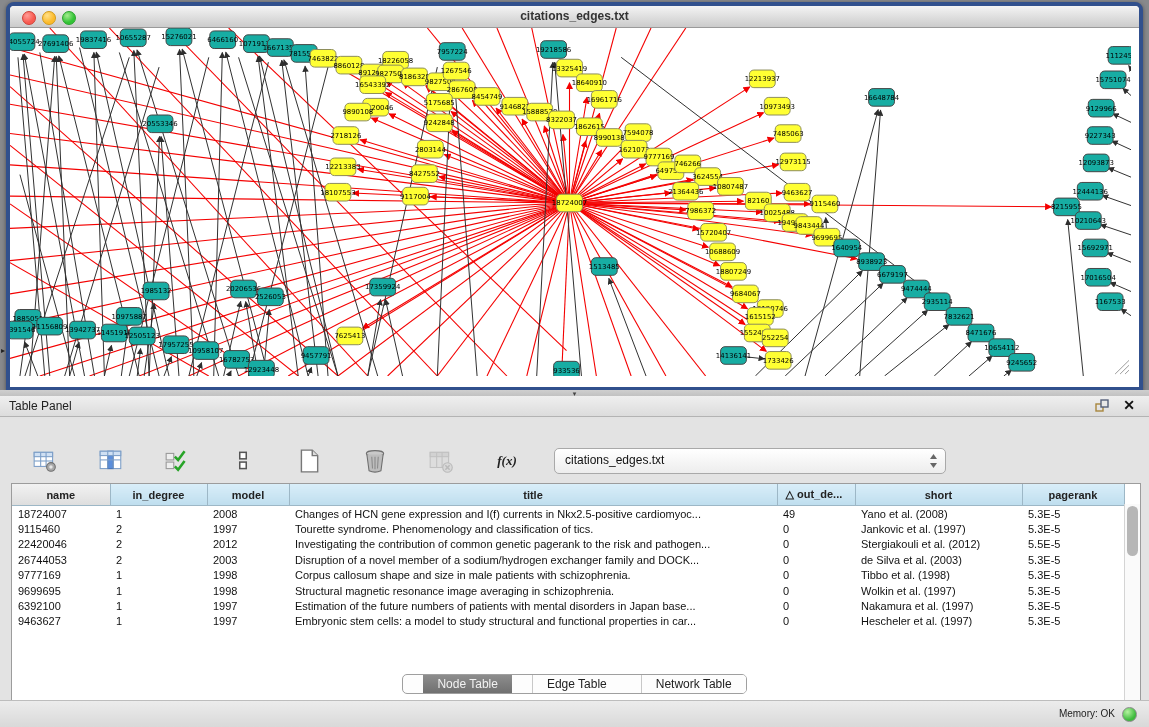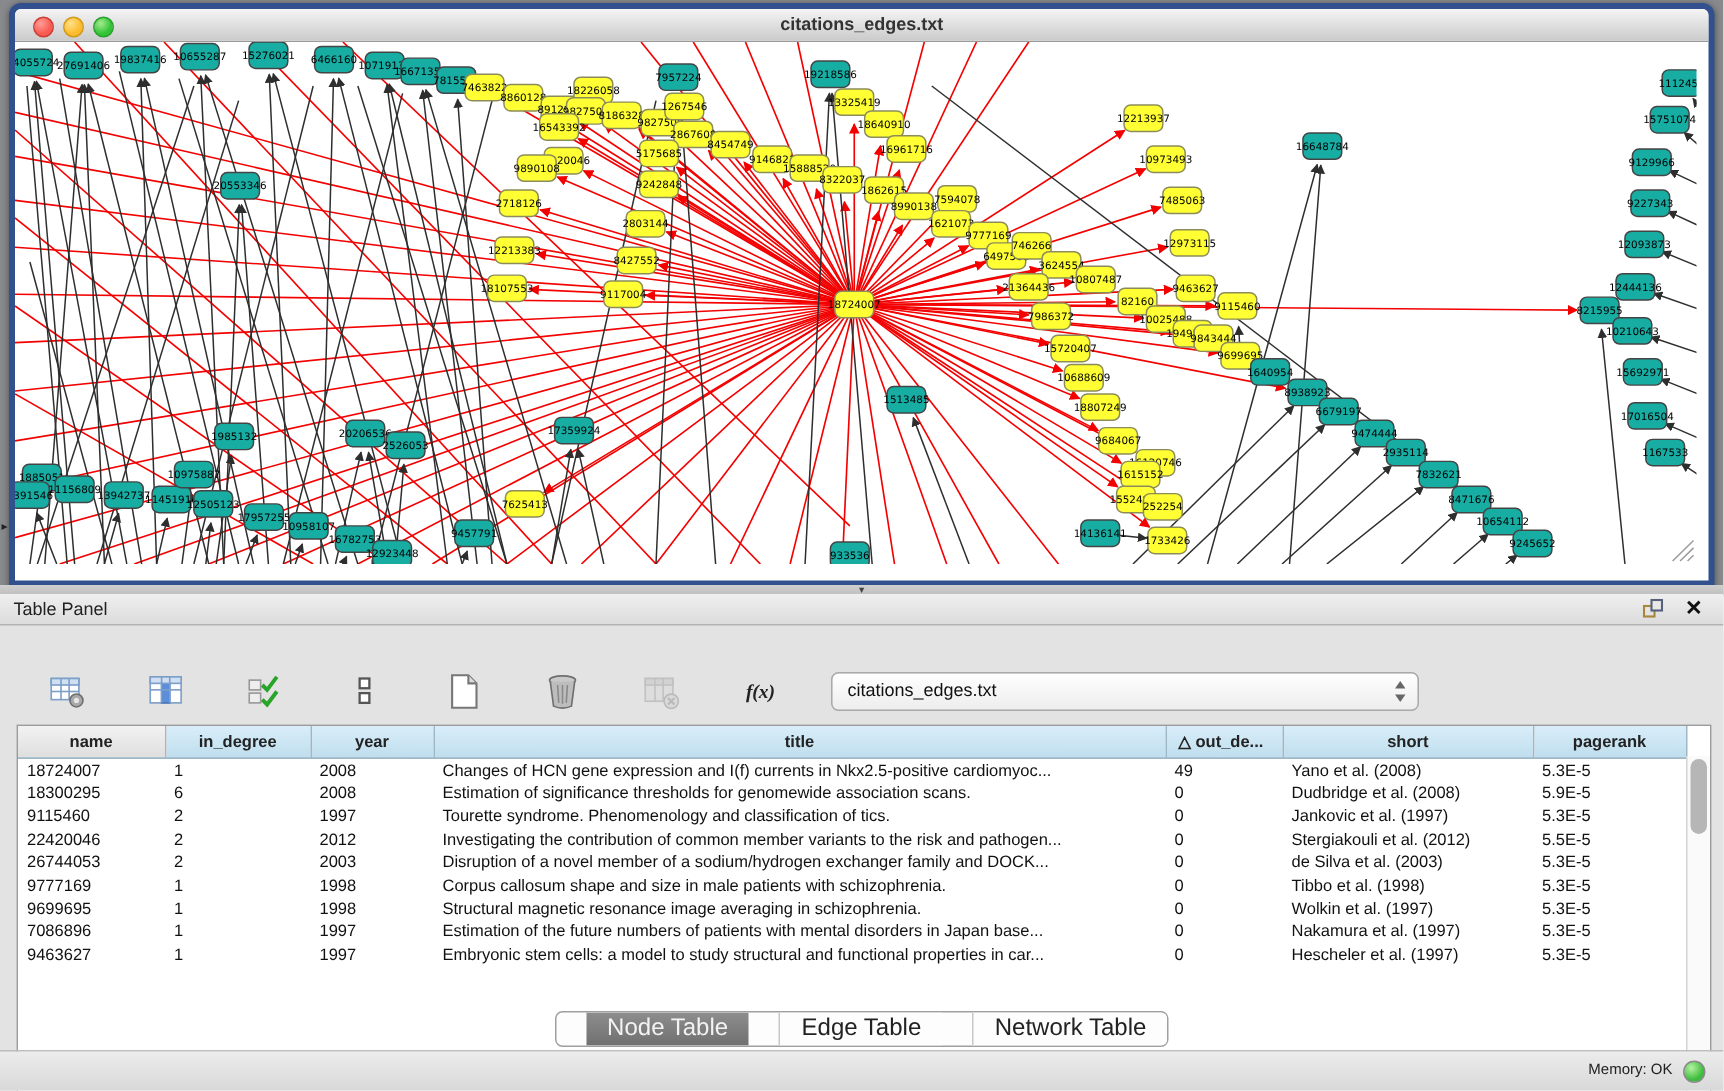--- a/index.html
+++ b/index.html
@@ -53,21 +53,21 @@
       background:linear-gradient(#d9eef9,#bfdeee);border:1px solid #9db7c6;border-top:none;text-align:center;
       overflow:hidden;white-space:nowrap;}
   table.grid th.first{background:linear-gradient(#f2f2f2,#dedede);border-left:none;}
   table.grid td{height:15.4px;padding:0 0 0 6px;white-space:nowrap;overflow:hidden;border:none;}
   .vscroll{position:absolute;top:20px;right:0;width:15px;height:232px;background:#fafafa;border-left:1px solid #d4d4d4;}
   .vscroll .thumb{position:absolute;top:2px;left:2px;width:11px;height:50px;border-radius:6px;background:#b6b6b6;}
 
   .tabbar{position:absolute;top:255px;left:0;width:1149px;text-align:center;}
   .tabs{display:inline-flex;border:1px solid #9f9f9f;border-radius:5px;overflow:hidden;background:#fdfdfd;
       box-shadow:0 1px 0 rgba(255,255,255,.7);}
-  .tab{padding:2px 14px;font-size:16px;color:#222;border-left:1px solid #c8c8c8;background:#fdfdfd;cursor:pointer;margin-left:20px;}
+  .tab{padding:2px 14px;font-size:12px;color:#222;border-left:1px solid #c8c8c8;background:#fdfdfd;cursor:pointer;margin-left:20px;}
   .tab:first-child{border-left:none;}
   .tab.sel{background:linear-gradient(#8d8d8d,#707070);color:#f2f2f2;}
 
   .statusbar{position:absolute;top:700px;left:0;width:1149px;height:27px;
       background:linear-gradient(#ececec,#d8d8d8);border-top:1px solid #bdbdbd;}
   .mem{position:absolute;right:34px;top:7px;font-size:10px;color:#222;}
   .memdot{position:absolute;right:12px;top:6px;width:13px;height:13px;border-radius:50%;
       background:radial-gradient(circle at 35% 30%,#b4f3a0,#3dbb3d 65%);border:1px solid #8a8a8a;}
 </style>
 </head>
@@ -829,60 +829,51 @@
             <col style="width:82px">
           <col style="width:488px">
             <col style="width:78px">
             <col style="width:167px">
             <col style="width:102px">
         </colgroup>
         <thead>
             <tr id="thr">
               <th class="first">name</th>
               <th>in_degree</th>
-              <th>year</th>
+              <th>model</th>
               <th>title</th>
               <th style="text-align: left; padding-left: 8px;">△ out_de...</th>
               <th>short</th>
               <th>pagerank</th>
             </tr>
           </thead>
         <tbody id="tbody">
             <tr>
               <td>18724007</td>
               <td>1</td>
               <td>2008</td>
               <td>Changes of HCN gene expression and I(f) currents in Nkx2.5-positive cardiomyoc...</td>
               <td>49</td>
               <td>Yano et al. (2008)</td>
               <td>5.3E-5</td>
             </tr>
             <tr>
-              <td>18300295</td>
-              <td>6</td>
-              <td>2008</td>
-              <td>Estimation of significance thresholds for genomewide association scans.</td>
-              <td>0</td>
-              <td>Dudbridge et al. (2008)</td>
-              <td>5.9E-5</td>
-            </tr>
-            <tr>
               <td>9115460</td>
               <td>2</td>
               <td>1997</td>
               <td>Tourette syndrome. Phenomenology and classification of tics.</td>
               <td>0</td>
               <td>Jankovic et al. (1997)</td>
               <td>5.3E-5</td>
             </tr>
             <tr>
               <td>22420046</td>
               <td>2</td>
               <td>2012</td>
-              <td>Investigating the contribution of common member variants to the risk and pathogen...</td>
+              <td>Investigating the contribution of common genetic pagerank to the risk and pathogen...</td>
               <td>0</td>
               <td>Stergiakouli et al. (2012)</td>
               <td>5.5E-5</td>
             </tr>
             <tr>
               <td>26744053</td>
               <td>2</td>
               <td>2003</td>
               <td>Disruption of a novel member of a sodium/hydrogen exchanger family and DOCK...</td>
               <td>0</td>
@@ -901,21 +892,21 @@
             <tr>
               <td>9699695</td>
               <td>1</td>
               <td>1998</td>
               <td>Structural magnetic resonance image averaging in schizophrenia.</td>
               <td>0</td>
               <td>Wolkin et al. (1997)</td>
               <td>5.3E-5</td>
             </tr>
             <tr>
-              <td>7086896</td>
+              <td>6392100</td>
               <td>1</td>
               <td>1997</td>
               <td>Estimation of the future numbers of patients with mental disorders in Japan base...</td>
               <td>0</td>
               <td>Nakamura et al. (1997)</td>
               <td>5.3E-5</td>
             </tr>
             <tr>
               <td>9463627</td>
               <td>1</td>

